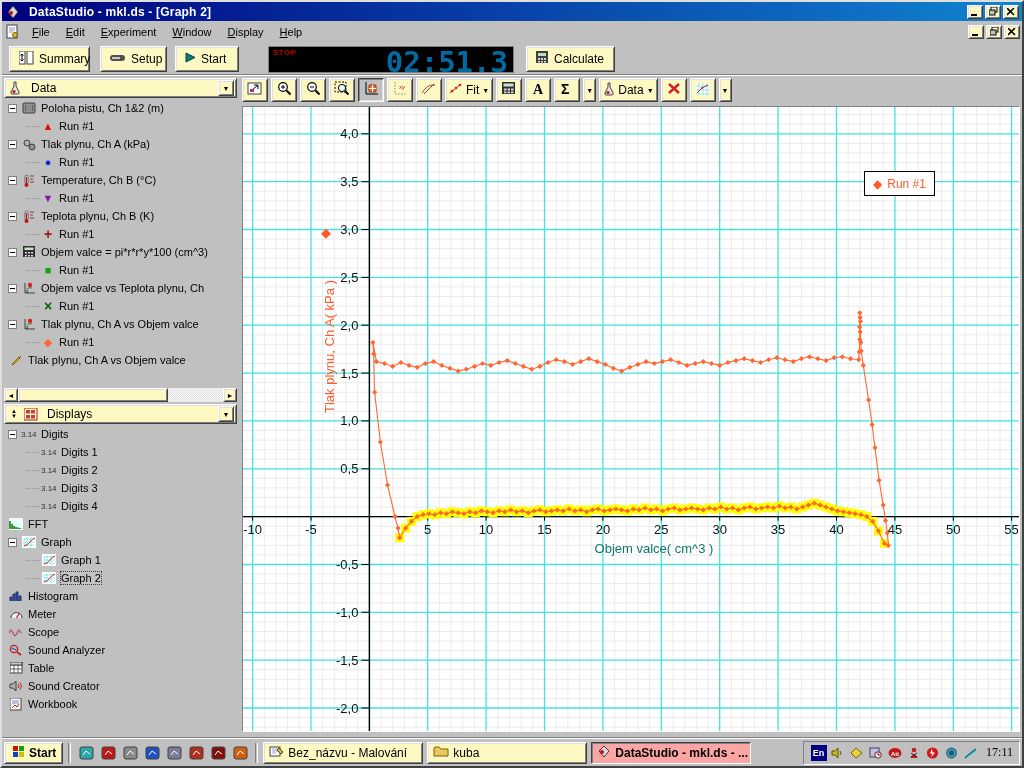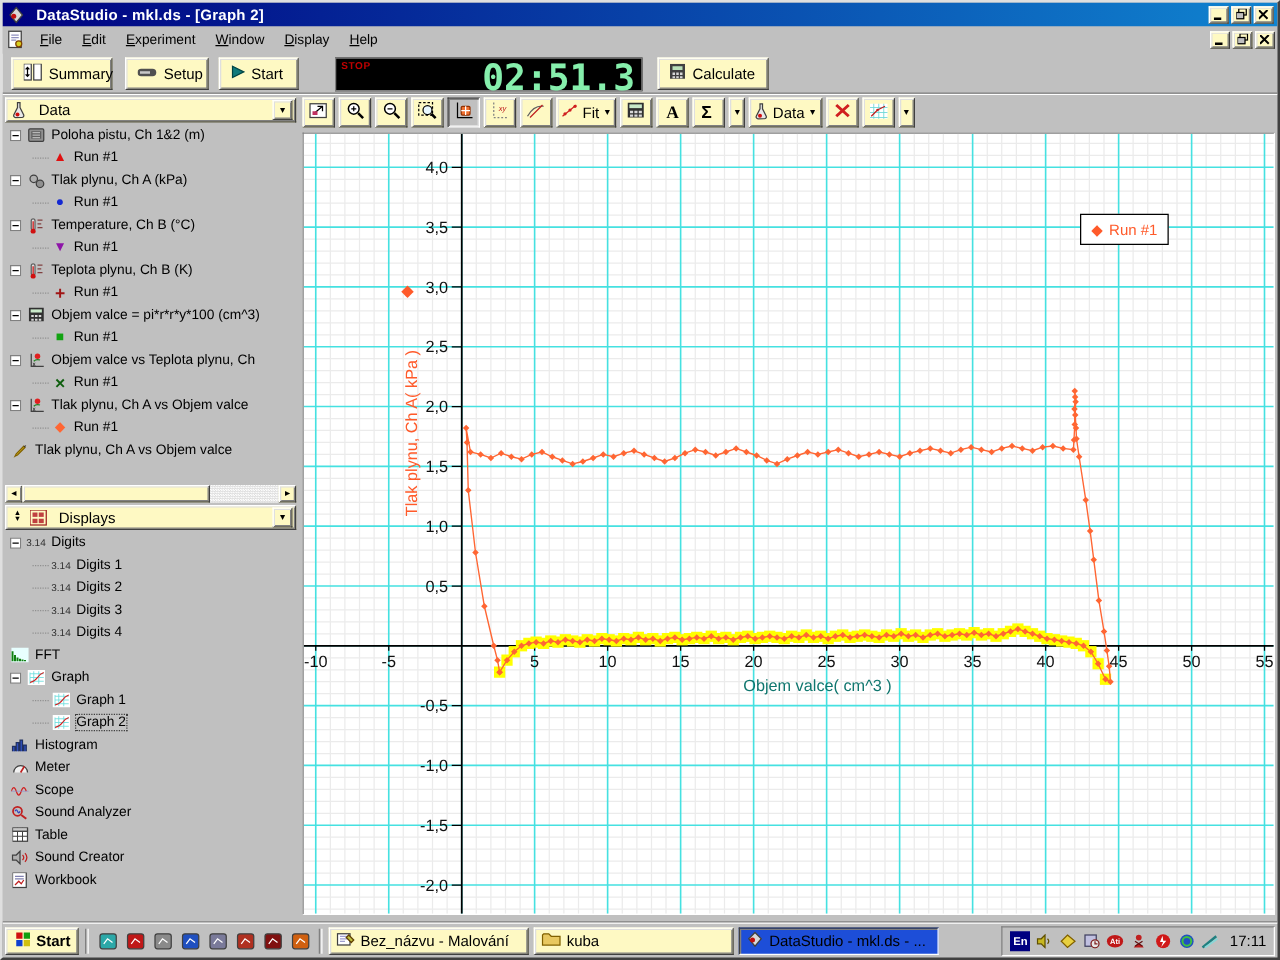--- a/index.html
+++ b/index.html
@@ -20,21 +20,21 @@
   .menubar { position:absolute; left:0; top:19px; width:1020px; height:21px; display:flex; align-items:center; padding:0 2px; }
   .menu-item { display:inline-block; padding:3px 8px; cursor:default; }
   .menu-item::first-letter { text-decoration:underline; }
   .menubar .childctl { margin-left:auto; display:flex; }
 
   
   .maintoolbar { position:absolute; left:0; top:40px; width:1020px; height:33px; border-bottom:1px solid #808080; box-shadow:0 1px 0 #fff; }
   .bigbtn { position:absolute; top:4px; height:26px; display:flex; align-items:center; gap:5px; padding:0 9px; font-size:12px; }
   .timerbox { position:absolute; left:266px; top:4px; width:246px; height:27px; background:#000; border:1px solid #808080; }
   .timerbox .stop { position:absolute; left:4px; top:1px; color:#c00000; font-size:8px; font-weight:bold; letter-spacing:.5px; }
-  .timerbox .time { position:absolute; right:5px; top:-2px; color:#86efac; font-family:"DejaVu Sans Mono",monospace; font-size:29px; font-weight:bold; letter-spacing:0px; }
+  .timerbox .time { position:absolute; right:5px; top:-2px; color:#0369a1; font-family:"DejaVu Sans Mono",monospace; font-size:29px; font-weight:bold; letter-spacing:0px; }
 
   
   .leftpanel { position:absolute; left:2px; top:76px; width:233px; bottom:29px; }
   .panelhdr { height:20px; display:flex; align-items:center; padding:0 2px; margin-bottom:1px; }
   .panelhdr .ph-label { flex:1; font-size:12px; margin-left:4px; }
   .drop { width:16px; height:16px; display:flex; align-items:center; justify-content:center; font-size:7px; }
   .tree { background:#c0c0c0; overflow:hidden; position:relative; }
   .tree-row { height:18px; display:flex; align-items:center; white-space:nowrap; overflow:hidden; }
   .expandbox { width:9px; height:9px; background:#fff; border:1px solid #808080; display:inline-flex; align-items:center; justify-content:center; margin-right:4px; flex:none; }
   .expandbox i { display:block; width:5px; height:1px; background:#000; }
@@ -57,24 +57,24 @@
   .xaxis-title { position:absolute; left:306px; top:434px; width:210px; text-align:center; font-size:13px; color:#0f766e; }
   .yaxis-title { position:absolute; left:-45px; top:232px; width:262px; text-align:center; font-size:13px; color:#ff5a2a; transform:rotate(-90deg); }
   .ydiamond { position:absolute; left:78px; top:118px; color:#ff5a2a; font-size:13px; }
 
   
   .taskbar { position:absolute; left:0; bottom:0; width:1020px; height:28px; border-top:1px solid #fff; box-shadow:0 -1px 0 #808080; display:flex; align-items:center; padding:2px 2px; gap:3px; }
   .startbtn { height:22px; display:flex; align-items:center; gap:3px; padding:0 6px; font-weight:bold; font-size:12px; }
   .qlicon { width:20px; height:20px; display:flex; align-items:center; justify-content:center; }
   .groove { width:3px; height:20px; border-left:1px solid #808080; border-right:1px solid #fff; margin:0 2px; }
   .taskbtn { height:22px; display:flex; align-items:center; gap:4px; padding:0 5px; font-size:12px; width:160px; overflow:hidden; white-space:nowrap; }
-  .taskbtn.active { background:#1d4ed8; border-color:#404040 #fff #fff #404040; box-shadow:inset 1px 1px 0 #808080; font-weight:normal; }
+  .taskbtn.active { background:#fca5a5; border-color:#404040 #fff #fff #404040; box-shadow:inset 1px 1px 0 #808080; font-weight:bold; }
   .tray { margin-left:auto; height:24px; display:flex; align-items:center; gap:2px; padding:0 6px; }
   .trayicon { width:17px; height:17px; display:flex; align-items:center; justify-content:center; }
-  .clock { font-size:12px; margin-left:5px; }
+  .clock { font-size:12px; margin-left:5px;font-family:Liberation Serif, serif; }
   .en-badge { width:16px; height:16px; background:#000080; color:#fff; font-size:9px; font-weight:bold; display:flex; align-items:center; justify-content:center; }
 </style>
 </head>
 <body>
 
 <div class="titlebar">
   <span class="ticon">
     <svg width="14" height="14">
         <polygon points="2,7 7,1 12,7 7,13" fill="#d8d8d8" stroke="#404040"></polygon>
         <circle cx="5" cy="8" r="2" fill="#c01010"></circle>

